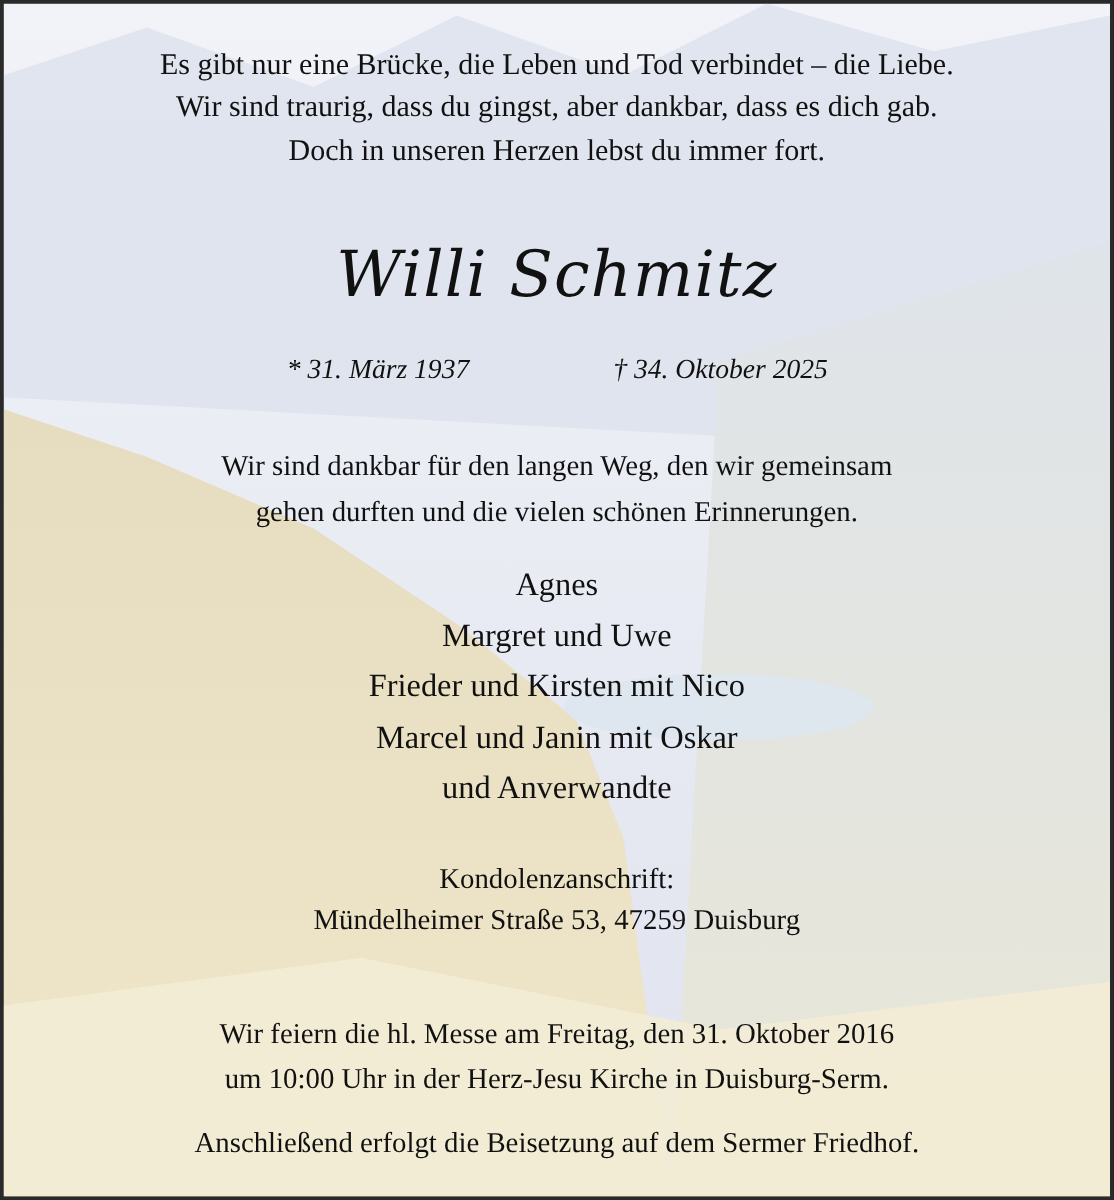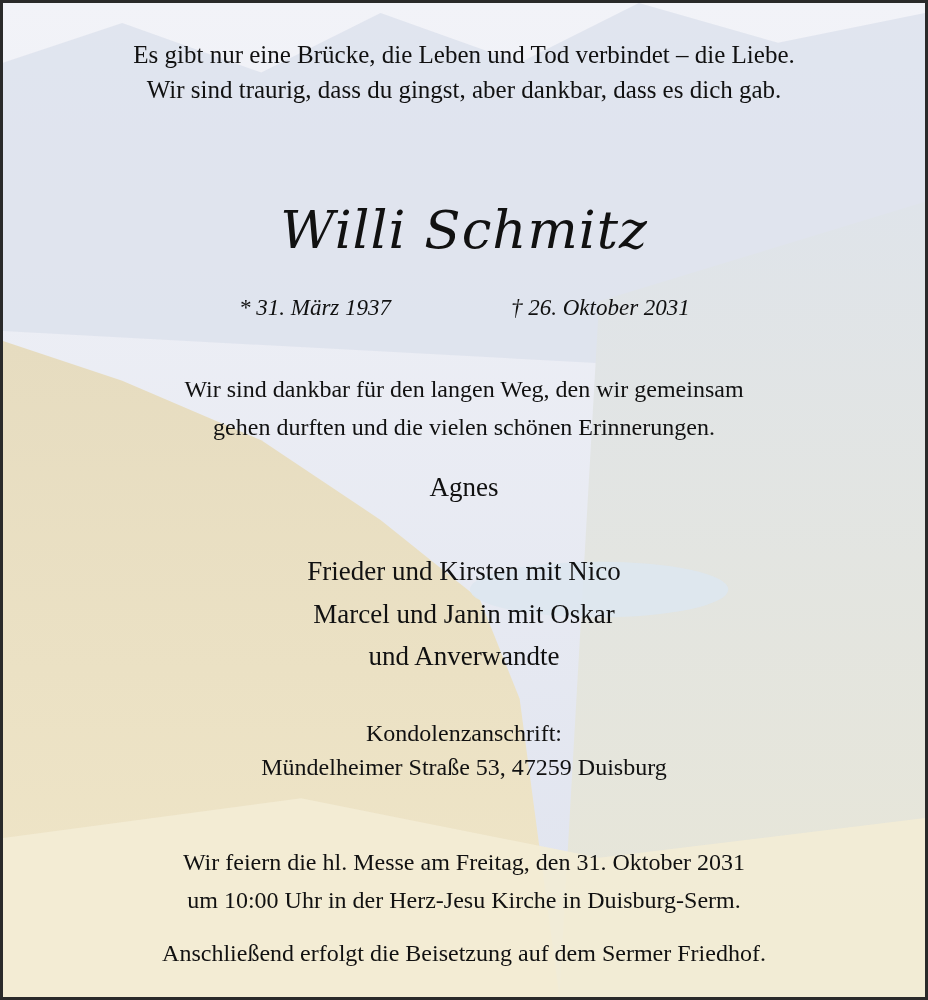--- a/index.html
+++ b/index.html
@@ -53,37 +53,39 @@
     <path d="M0 60 L120 20 L260 70 L380 10 L520 60 L640 0 L780 40 L928 10 L928 380 L0 330 Z" fill="#dce1ec" opacity="0.8"></path>
     <path d="M600 300 L928 200 L928 1000 L560 1000 Z" fill="url(#valley)"></path>
     <path d="M0 340 L120 380 L260 440 L380 520 L480 600 L520 700 L560 1000 L0 1000 Z" fill="url(#forest)"></path>
     <ellipse cx="600" cy="590" rx="130" ry="28" fill="#dde7f0" opacity="0.9"></ellipse>
     <path d="M0 840 L300 800 L600 860 L928 820 L928 1000 L0 1000 Z" fill="#f3ecd5" opacity="0.9"></path>
   </svg>
 
   <div class="content">
     <div class="line quote" style="top:34px">Es gibt nur eine Brücke, die Leben und Tod verbindet – die Liebe.</div>
     <div class="line quote" style="top:69px">Wir sind traurig, dass du gingst, aber dankbar, dass es dich gab.</div>
+    <div class="line quote" style="top:105px">Doch in unseren Herzen lebst du immer fort.</div>
 
     <div class="line name">Willi Schmitz</div>
 
     <div class="line dates">
       <span style="left:236px">* 31. März 1937</span>
-      <span style="left:508px">† 26. Oktober 2031</span>
+      <span style="left:508px">† 34. Oktober 2025</span>
     </div>
 
     <div class="line body25" style="top:373px">Wir sind dankbar für den langen Weg, den wir gemeinsam</div>
     <div class="line body25" style="top:411px">gehen durften und die vielen schönen Erinnerungen.</div>
 
     <div class="line fam" style="top:469px">Agnes</div>
+    <div class="line fam" style="top:511px">Margret und Uwe</div>
     <div class="line fam" style="top:553px">Frieder und Kirsten mit Nico</div>
     <div class="line fam" style="top:638px">und Anverwandte</div>
     <div class="line fam" style="top:596px">Marcel und Janin mit Oskar</div>
 
     <div class="line body25" style="top:717px">Kondolenzanschrift:</div>
     <div class="line body25" style="top:751px">Mündelheimer Straße 53, 47259 Duisburg</div>
 
-    <div class="line body25" style="top:846px">Wir feiern die hl. Messe am Freitag, den 31. Oktober 2031</div>
+    <div class="line body25" style="top:846px">Wir feiern die hl. Messe am Freitag, den 31. Oktober 2016</div>
     <div class="line body25" style="top:884px">um 10:00 Uhr in der Herz-Jesu Kirche in Duisburg-Serm.</div>
 
     <div class="line body25" style="top:937px">Anschließend erfolgt die Beisetzung auf dem Sermer Friedhof.</div>
   </div>
 </div>
 
 </body></html>

